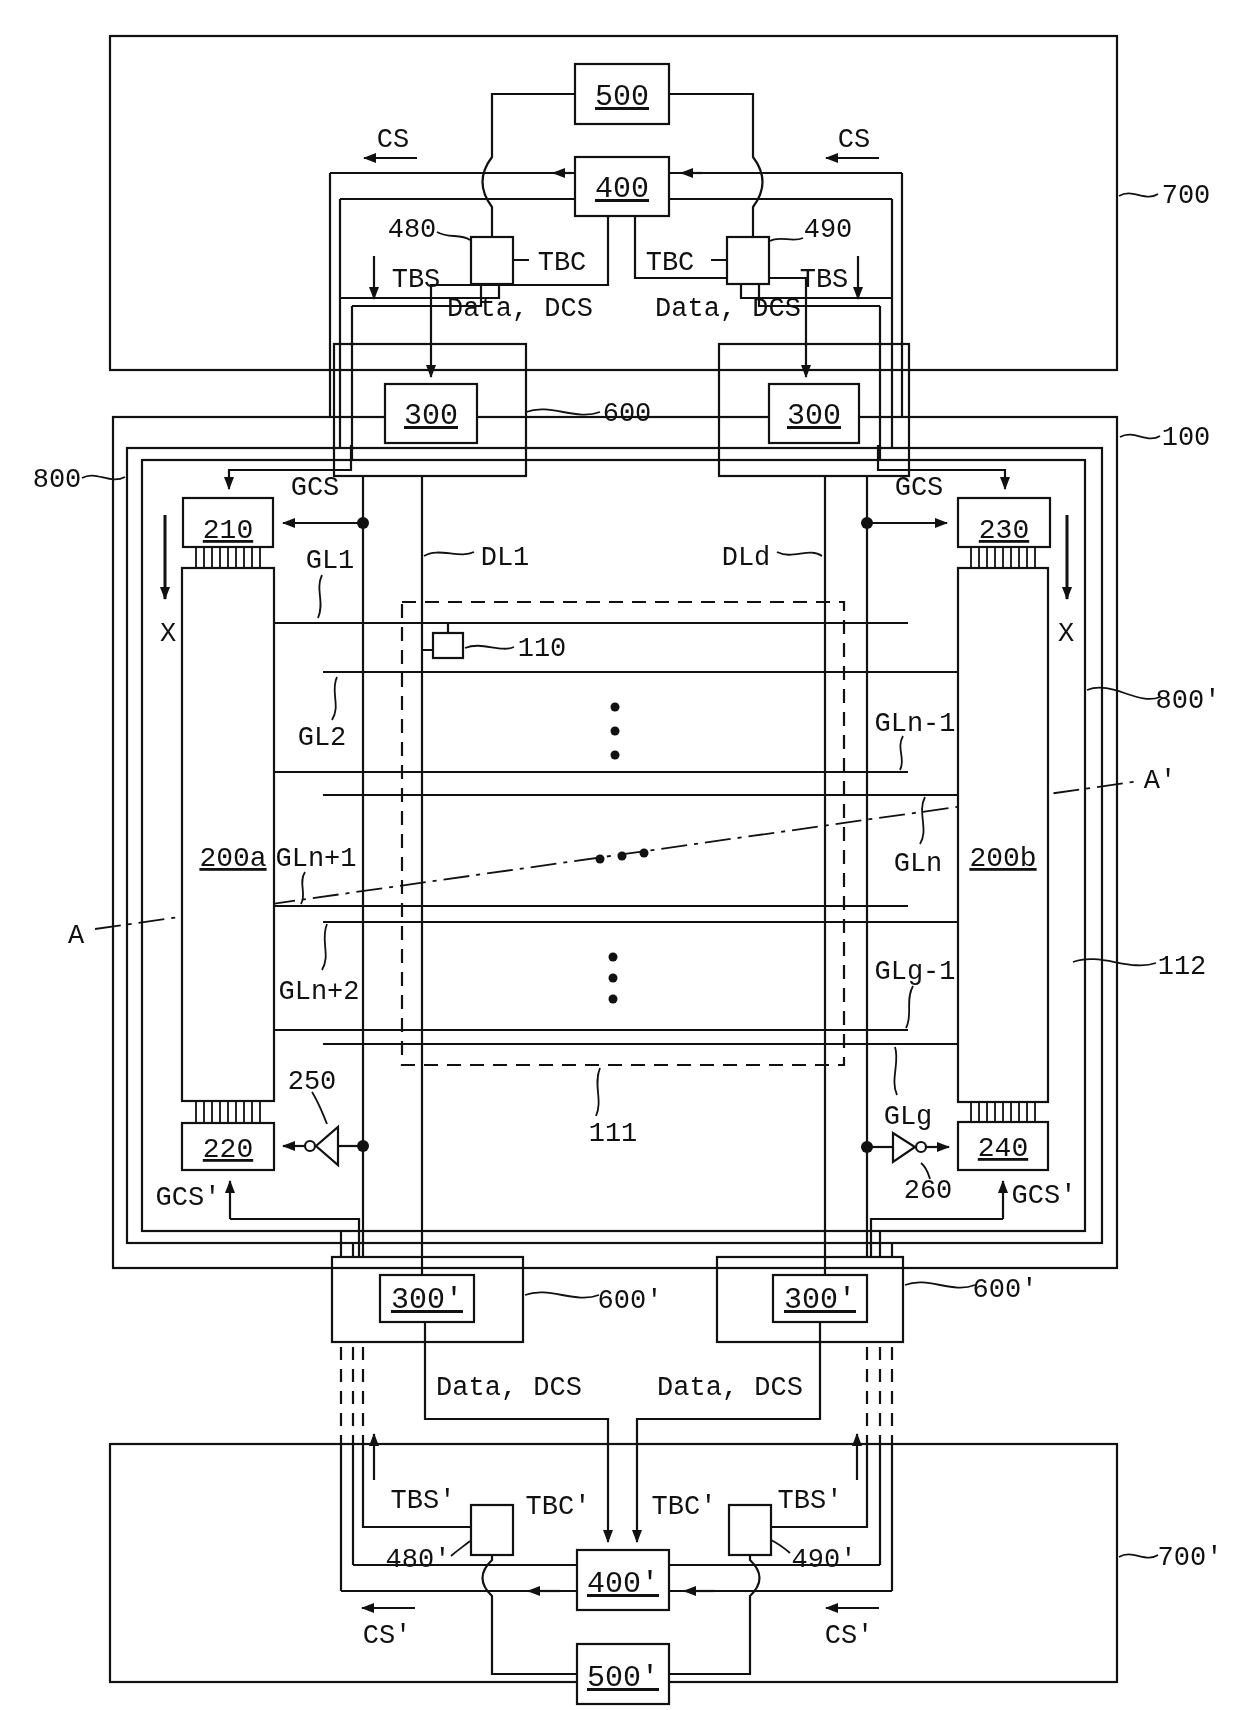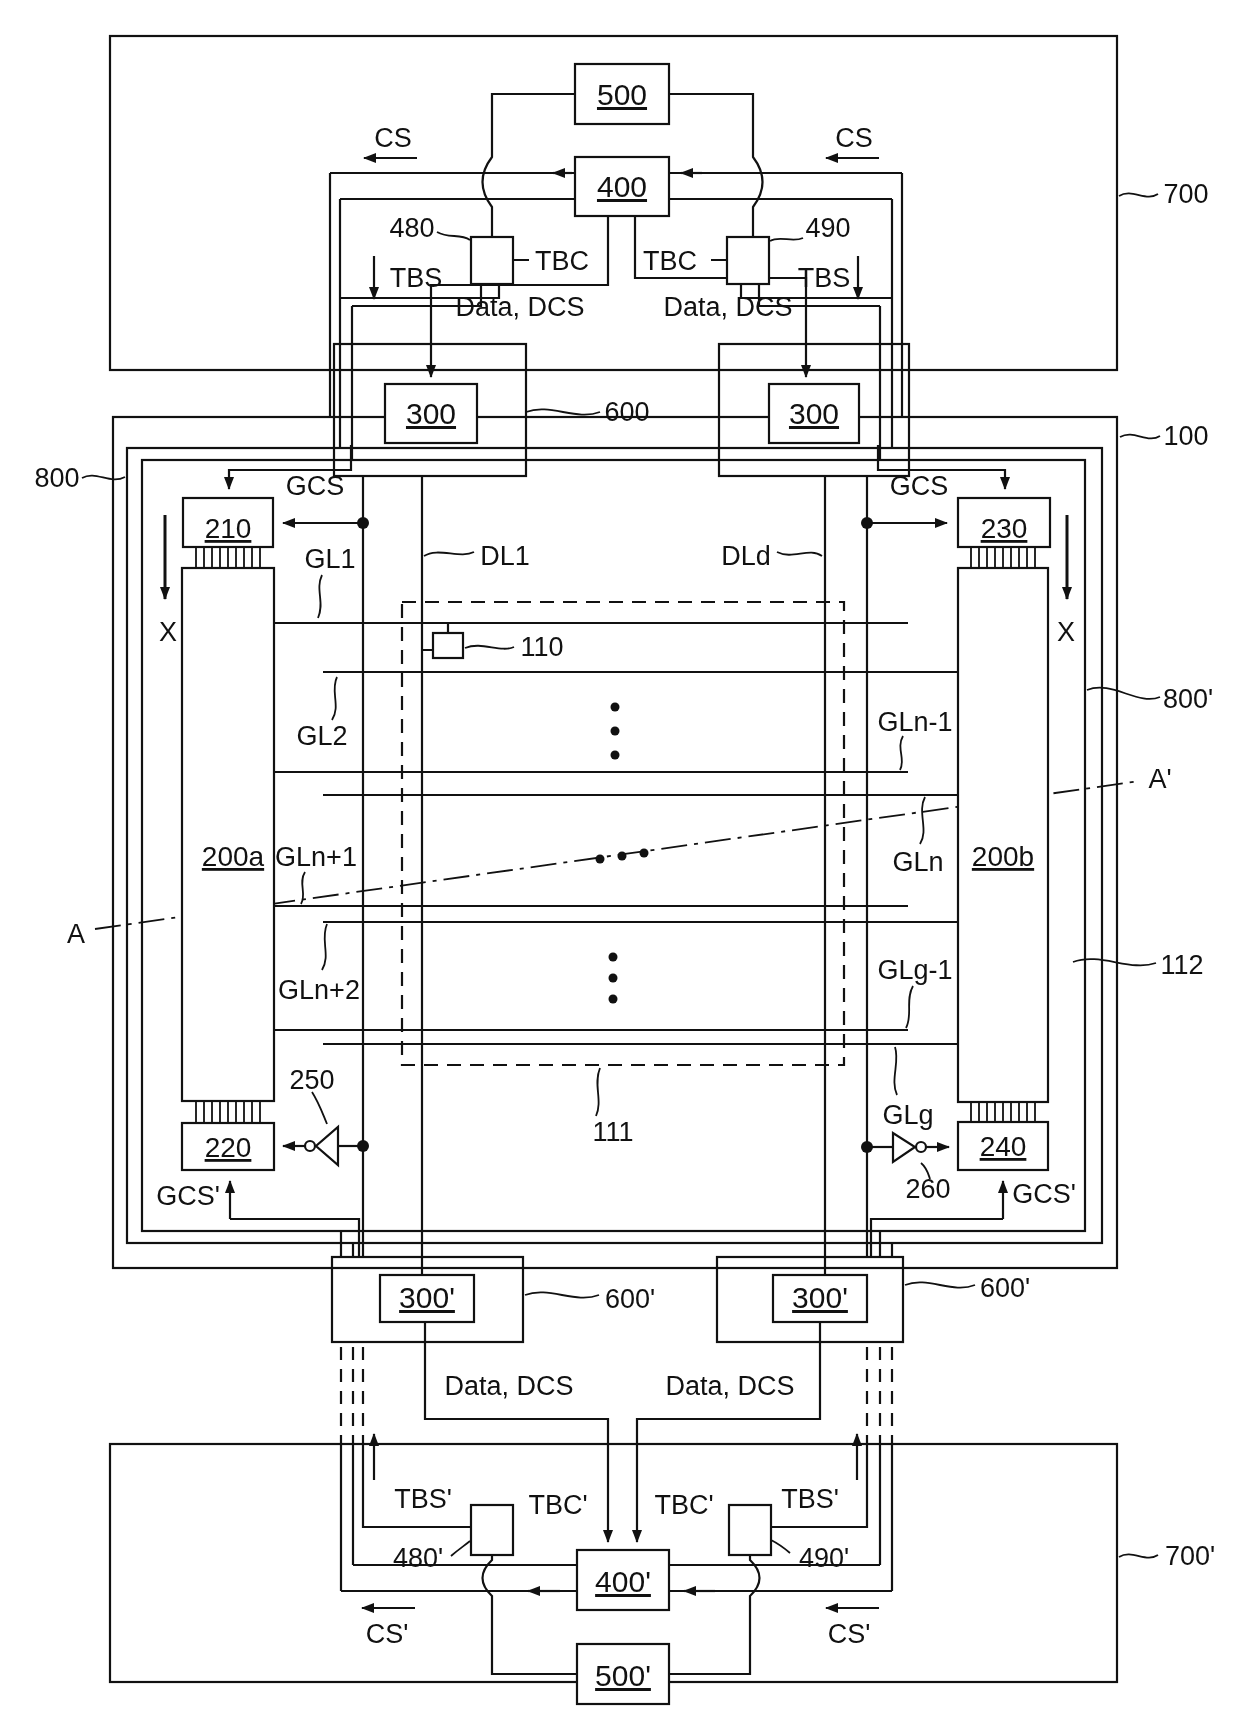--- a/index.html
+++ b/index.html
@@ -1,17 +1,17 @@
 <!DOCTYPE html>
 <html><head>
 <meta charset="utf-8">
 <style>
   html,body{margin:0;padding:0;background:#ffffff;}
   #stage{position:relative;width:1240px;height:1710px;background:#fff;
-         font-family:Liberation Sans, sans-serif;}
+         font-family:Liberation Mono, monospace;}
   svg{position:absolute;left:0;top:0;}
   text{fill:#111;}
   .lbl{font-size:27px;}
   .num{font-size:30px;text-decoration:underline;}
   .blk{font-size:28px;text-decoration:underline;}
 </style>
 </head>
 <body>
 
 <div id="stage">

